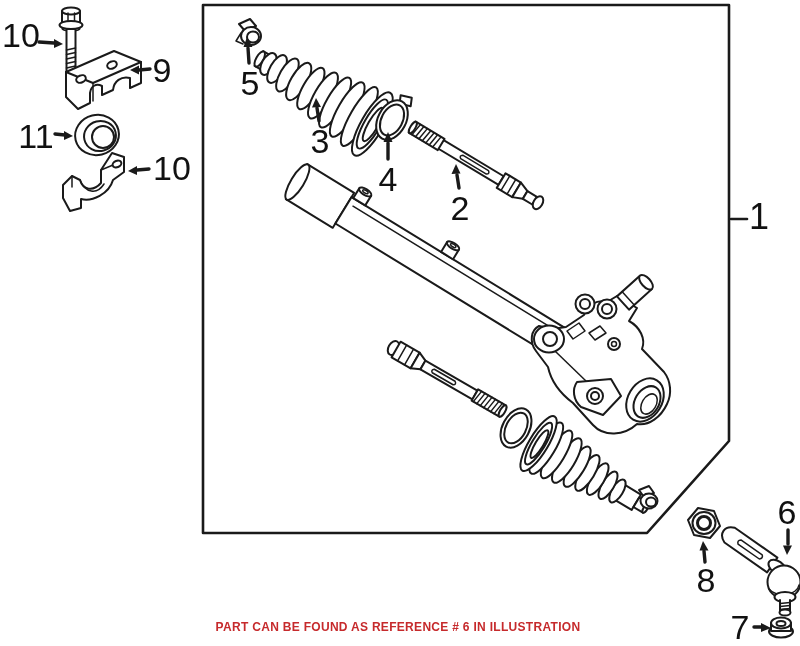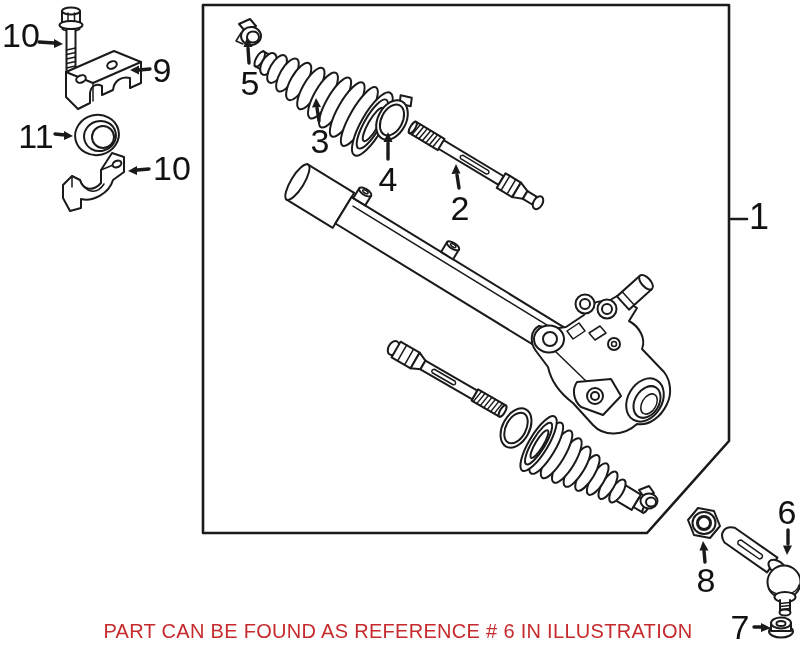--- a/index.html
+++ b/index.html
@@ -23,21 +23,21 @@
   .co11{left:172px;top:168px;}
   .co5{left:250px;top:83px;}
   .co3{left:320px;top:141px;}
   .co4{left:388px;top:179px;}
   .co2{left:460px;top:208px;}
   .co1{left:759px;top:217px;font-size:36px;}
   .co8{left:706px;top:580px;}
   .co6{left:787px;top:512px;}
   .co7{left:740px;top:627px;}
   .caption{position:absolute;left:398px;top:620px;transform:translateX(-50%);
-           font-size:20px;font-weight:400;letter-spacing:.3px;color:#c62a2c;white-space:nowrap;}
+           font-size:12px;font-weight:700;letter-spacing:.3px;color:#c62a2c;white-space:nowrap;}
 </style>
 </head>
 <body>
 
 <div class="stage">
 
 <svg width="800" height="646" viewBox="0 0 800 646">
 
   <path class="frame" d="M203,5 L729,5 L729,441 L647,533 L203,533 Z"></path>
 

